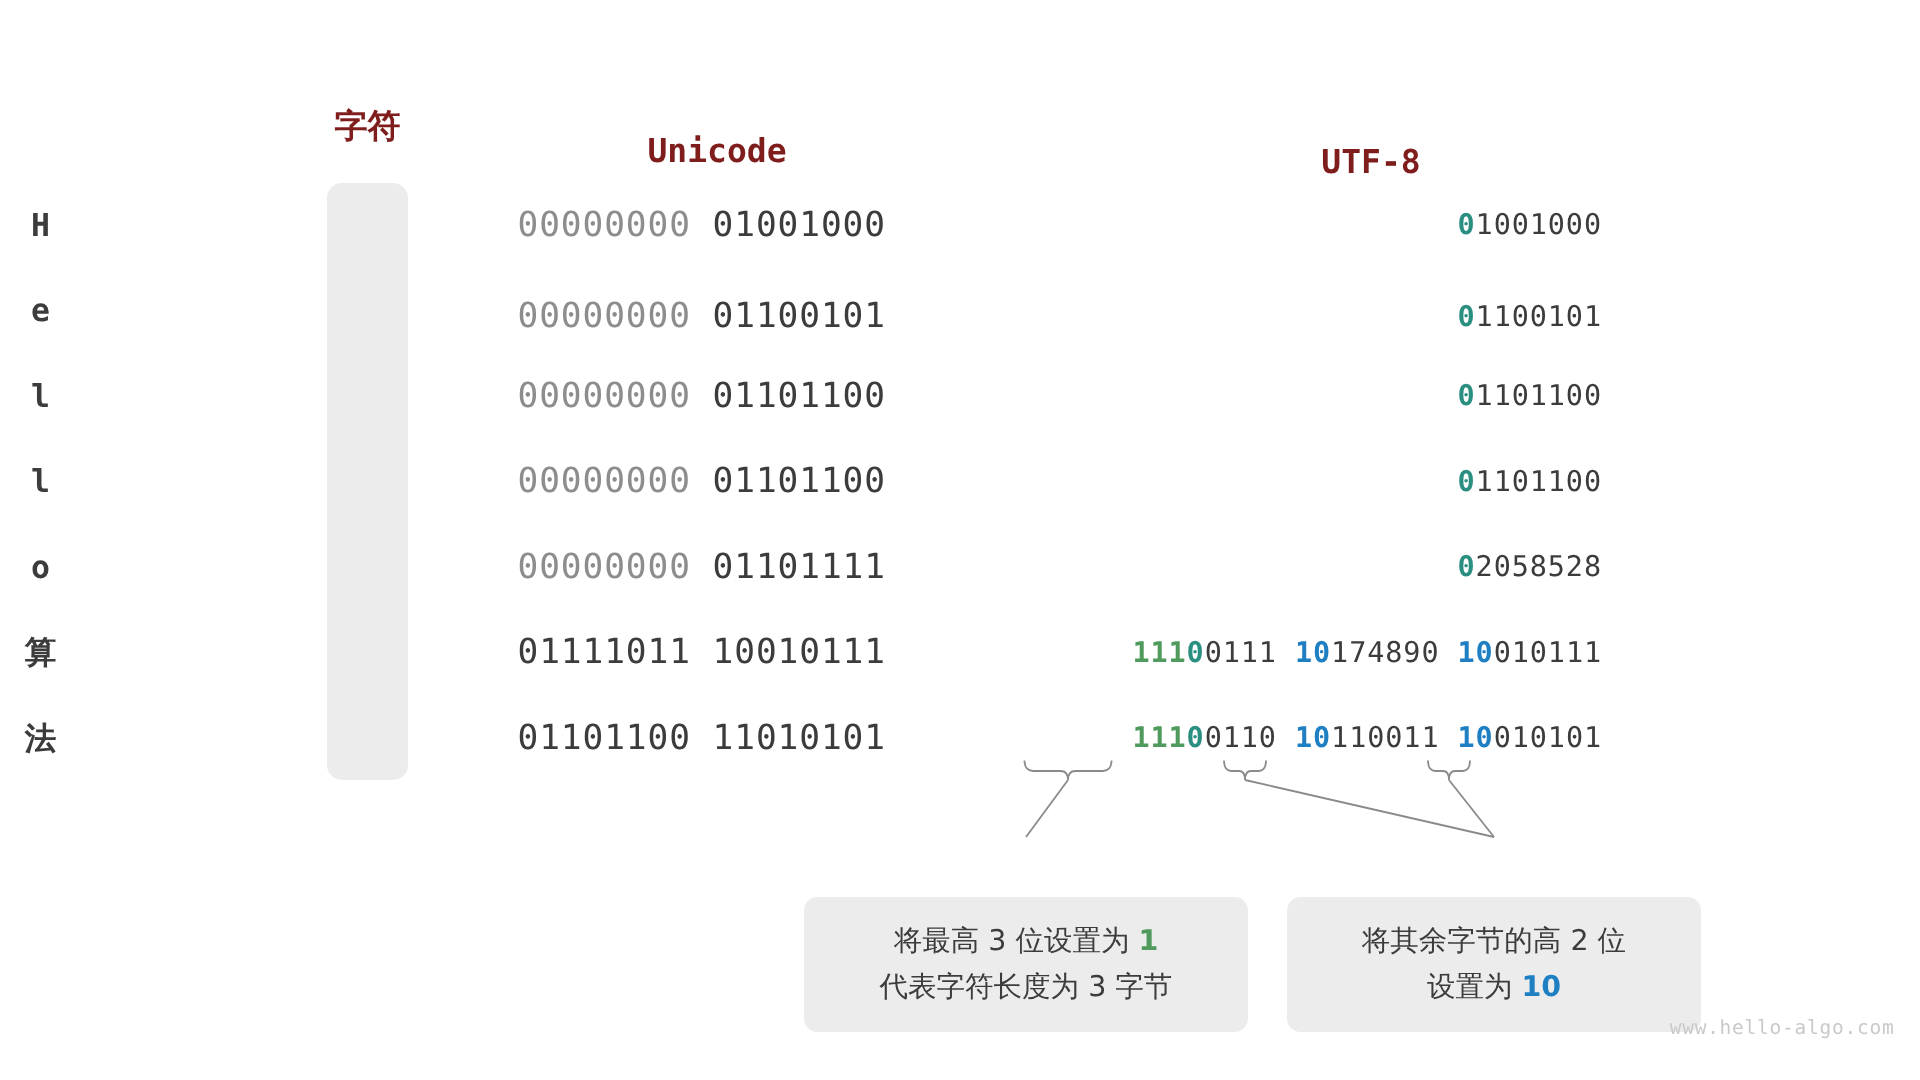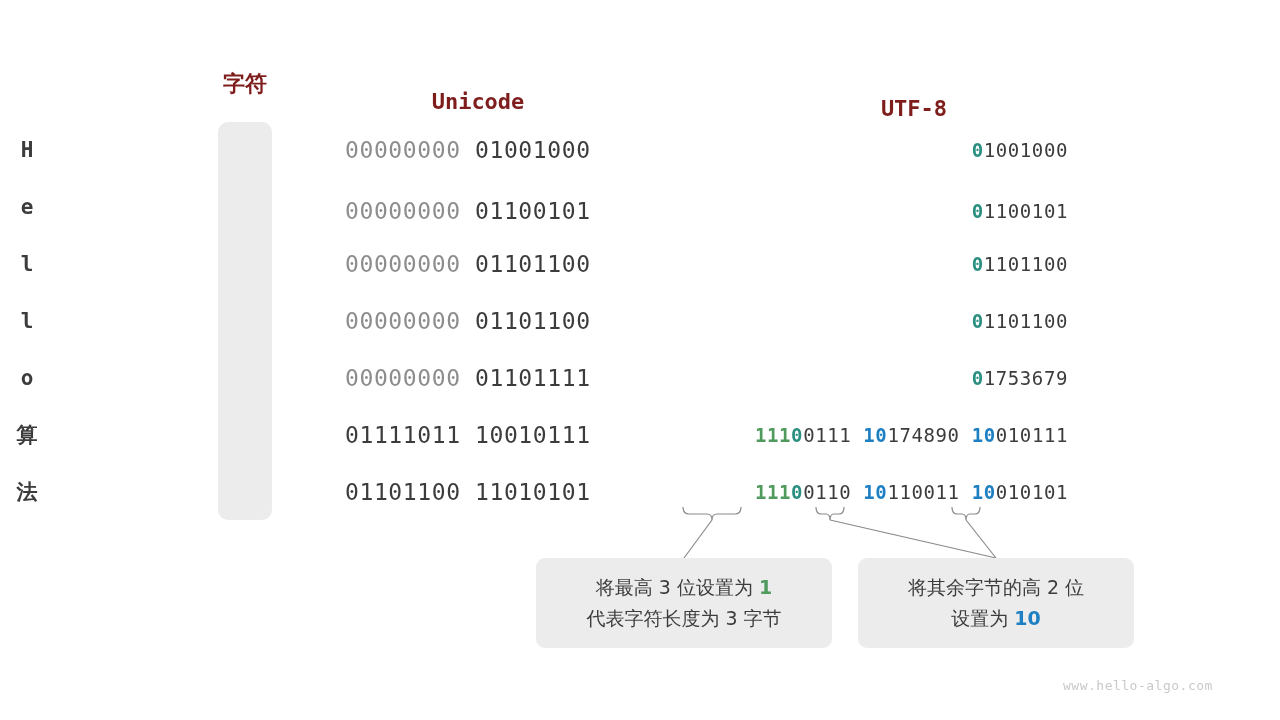--- a/index.html
+++ b/index.html
@@ -113,38 +113,39 @@
     border-radius: 9px;
     font-family: "DejaVu Sans", sans-serif;
     font-size: 19px;
     color: #3c3c3c;
     text-align: center;
     box-sizing: border-box;
     display: flex;
     flex-direction: column;
     justify-content: center;
     align-items: center;
+    margin-top: 40px;
   }
   .callout .cl {
     line-height: 31px;
     white-space: pre;
   }
   #callout-left  { left: 536px; top: 558px; width: 296px; height: 90px; }
   #callout-right { left: 858px; top: 558px; width: 276px; height: 90px; }
 
   .em-green { color: #4f9a5c; font-weight: bold; }
   .em-blue  { color: #1e7fc2; font-weight: bold; }
 
   
   #watermark {
     position: absolute;
     left: 1063px;
     top: 678px;
     width: 200px;
-    text-align: left;
+    text-align: right;
     font-family: "DejaVu Sans Mono", monospace;
     font-size: 13px;
     color: #c9c9c9;
     letter-spacing: 0.5px;
   }
 </style>
 </head>
 <body>
 
 <div class="hdr" id="hdr-char">字符</div>
@@ -174,21 +175,21 @@
     <div class="row" style="top: 236px;">
       <div class="uni"><span class="b-gray">00000000</span><span class="b-dark"> </span><span class="b-dark">01101100</span></div>
       <div class="utf"><span class="b-teal">0</span><span class="b-dark">1101100</span></div>
     </div>
     <div class="row" style="top: 293px;">
       <div class="uni"><span class="b-gray">00000000</span><span class="b-dark"> </span><span class="b-dark">01101100</span></div>
       <div class="utf"><span class="b-teal">0</span><span class="b-dark">1101100</span></div>
     </div>
     <div class="row" style="top: 350px;">
       <div class="uni"><span class="b-gray">00000000</span><span class="b-dark"> </span><span class="b-dark">01101111</span></div>
-      <div class="utf"><span class="b-teal">0</span><span class="b-dark">1753679</span></div>
+      <div class="utf"><span class="b-teal">0</span><span class="b-dark">2058528</span></div>
     </div>
     <div class="row" style="top: 407px;">
       <div class="uni"><span class="b-dark">01111011</span><span class="b-dark"> </span><span class="b-dark">10010111</span></div>
       <div class="utf"><span class="b-green">111</span><span class="b-teal">0</span><span class="b-dark">0111</span><span class="b-dark"> </span><span class="b-blue">10</span><span class="b-dark">174890</span><span class="b-dark"> </span><span class="b-blue">10</span><span class="b-dark">010111</span></div>
     </div>
     <div class="row" style="top: 464px;">
       <div class="uni"><span class="b-dark">01101100</span><span class="b-dark"> </span><span class="b-dark">11010101</span></div>
       <div class="utf"><span class="b-green">111</span><span class="b-teal">0</span><span class="b-dark">0110</span><span class="b-dark"> </span><span class="b-blue">10</span><span class="b-dark">110011</span><span class="b-dark"> </span><span class="b-blue">10</span><span class="b-dark">010101</span></div>
     </div>
   </div>

